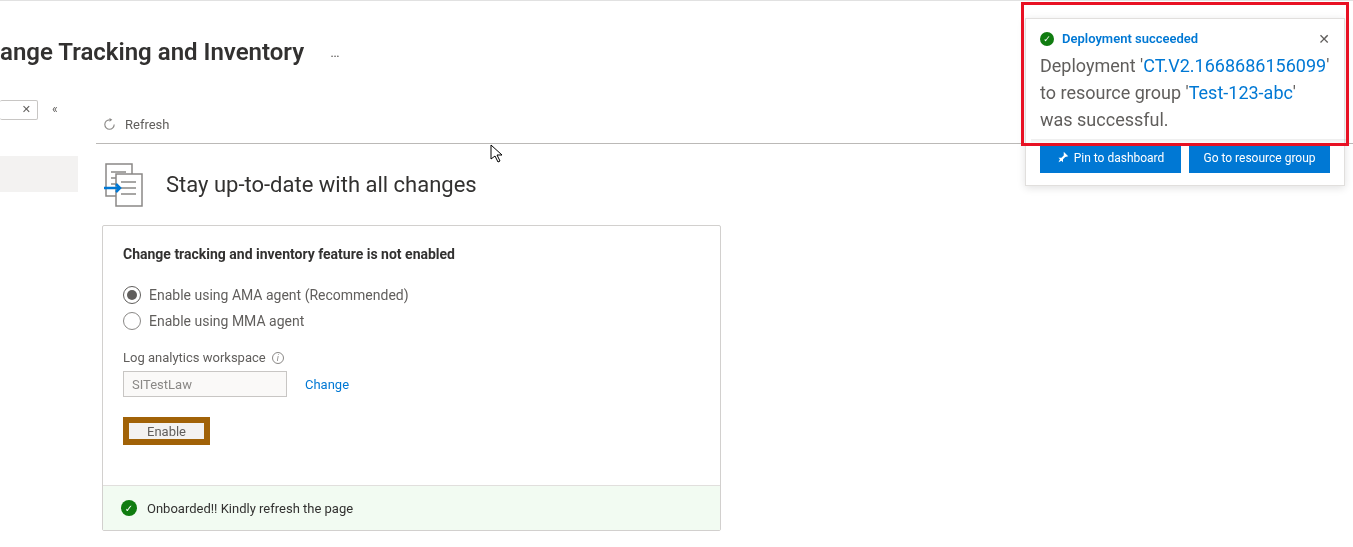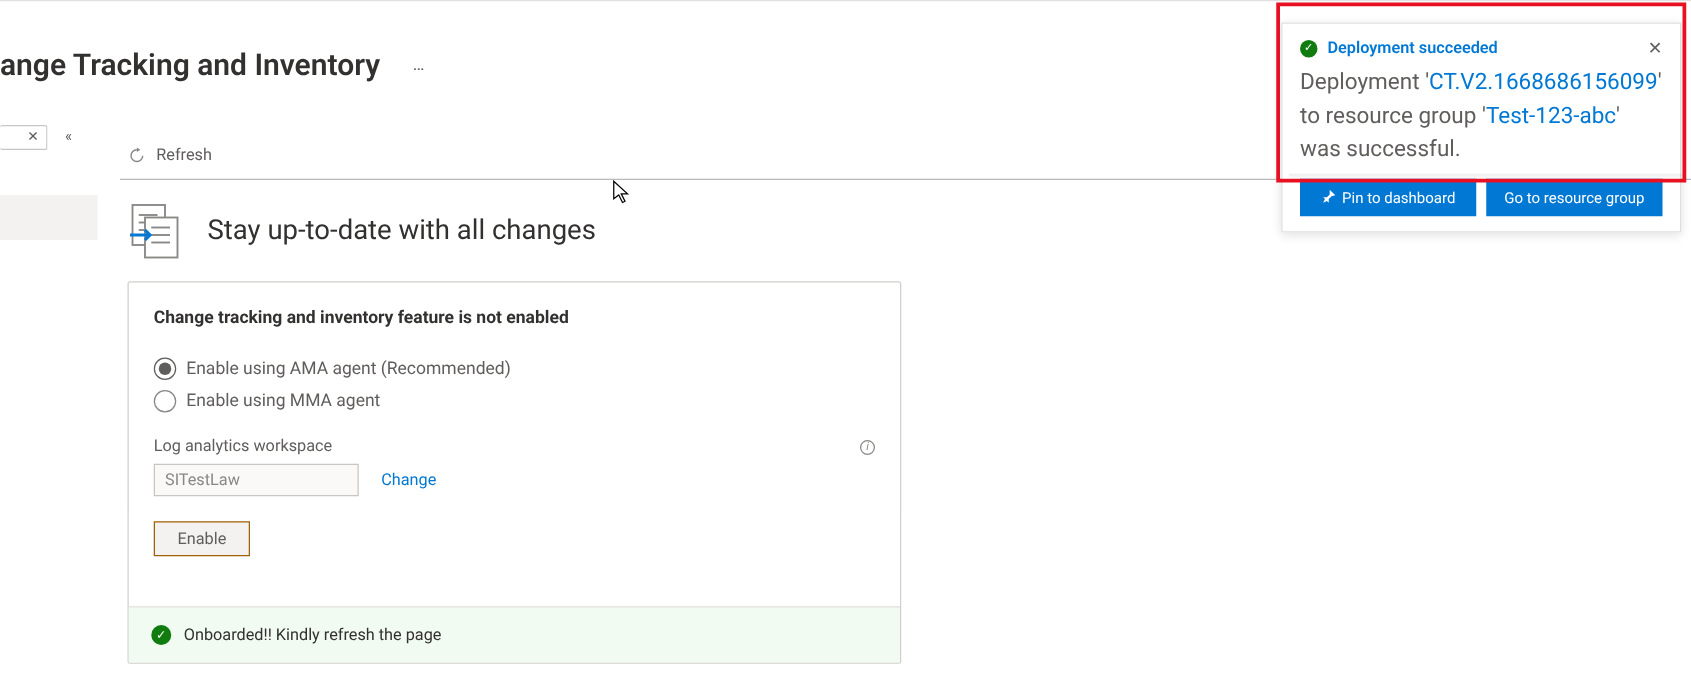--- a/index.html
+++ b/index.html
@@ -165,21 +165,20 @@
     }
     .radio-label {
       font-size: 14px;
       color: #605e5c;
     }
     .field-label-row {
       display: flex;
       align-items: center;
       gap: 6px;
       margin-bottom: 6px;
-      justify-content: space-between;
     }
     .field-label {
       font-size: 13px;
       color: #605e5c;
     }
     .info-icon {
       width: 12px;
       height: 12px;
       border: 1px solid #8a8886;
       border-radius: 50%;
@@ -207,21 +206,21 @@
     }
     .change-link {
       color: #0078d4;
       font-size: 13px;
       text-decoration: none;
       cursor: pointer;
     }
     .enable-btn {
       height: 28px;
       padding: 0 18px;
-      border: 1px solid #a16207;
+      border: 6px solid #a16207;
       background: #f3f2f1;
       color: #605e5c;
       font-size: 13px;
       cursor: not-allowed;
     }
     .status-banner {
       margin-top: 30px;
       background: #f2fbf2;
       padding: 14px 18px;
       display: flex;

